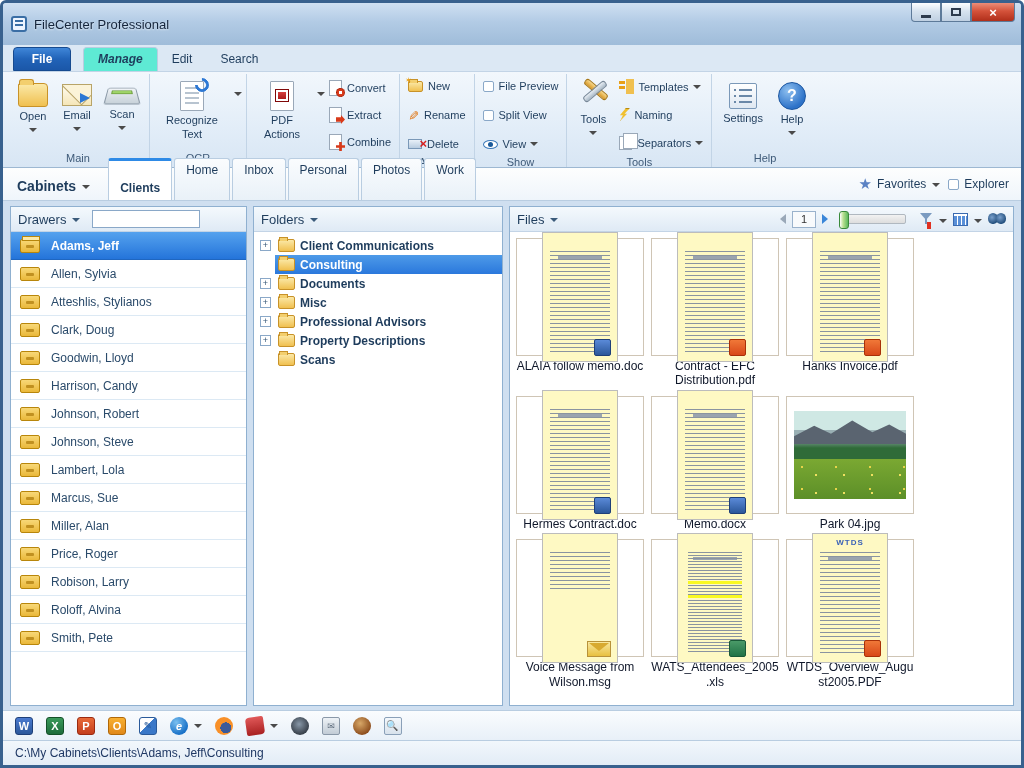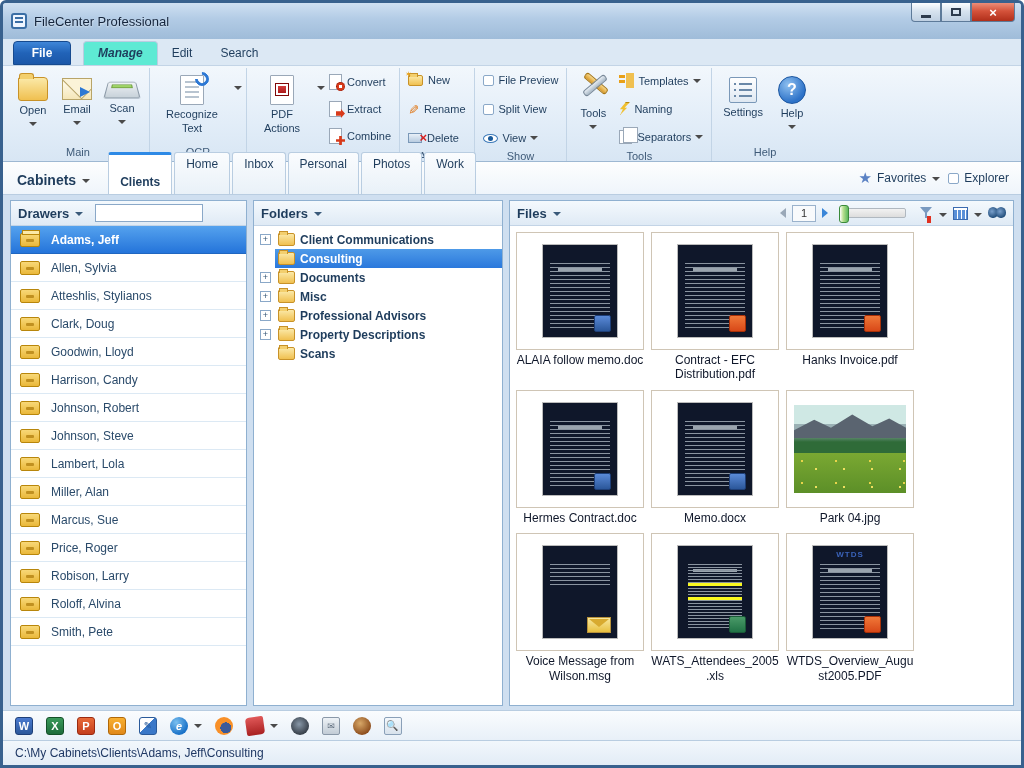--- a/index.html
+++ b/index.html
@@ -3,21 +3,21 @@
 <meta charset="utf-8">
 <style>
   * { margin:0; padding:0; box-sizing:border-box; }
   html,body { width:1024px; height:768px; overflow:hidden;
     font-family:"Liberation Sans","DejaVu Sans",sans-serif; }
   .window { width:1024px; height:768px; background:#b7cde4;
     border:3px solid #38618e; border-radius:6px 6px 0 0; overflow:hidden;
     display:flex; flex-direction:column; }
 
   
-  .titlebar { height:36px; background:linear-gradient(#cfe0f2,#b2cbe5 45%,#9fbcd9);
+  .titlebar { height:42px; background:linear-gradient(#cfe0f2,#b2cbe5 45%,#9fbcd9);
     display:flex; align-items:center; padding:15px 8px; position:relative; flex:0 0 auto; }
   .app-icon { width:16px; height:16px; background:#eef5ff; border:2px solid #3a6ea5;
     border-radius:3px; margin-right:7px; position:relative; }
   .app-icon::before { content:""; position:absolute; left:2px; right:2px; top:2px; height:2px;
     background:#3a6ea5; box-shadow:0 4px 0 #3a6ea5; }
   .title-text { font-size:13px; color:#15253c; text-shadow:0 1px 2px #ffffffaa; }
   .win-buttons { position:absolute; top:0; right:6px; display:flex; }
   .win-btn { width:30px; height:19px; border:1px solid #5d7a99; border-top:none;
     background:linear-gradient(#fdfeff,#d7e3ef 45%,#bfd0e2); display:flex;
     align-items:center; justify-content:center; color:#2d3b4d; font-size:11px; }
@@ -130,21 +130,21 @@
   .cab-right { position:absolute; right:12px; bottom:7px; display:flex; align-items:center; font-size:12px; color:#1e3c5c; }
   .star { color:#5b82c4; font-size:15px; margin-right:5px; }
   .cab-right .caret { margin:2px 8px 0 6px; }
   .cab-right .cb { margin-right:5px; }
 
   
   .content { flex:1; display:flex; padding:5px 7px 4px; gap:6px; background:#cfdff0; min-height:0; }
   .panel { background:#fff; border:1px solid #8fb0d0; display:flex; flex-direction:column; min-height:0; }
   .panel-head { height:25px; background:linear-gradient(#f4f9fd,#dfeaf5); border-bottom:1px solid #c3d4e6;
     display:flex; align-items:center; padding:0 7px; flex:0 0 auto; }
-  .panel-title { font-size:13px; font-weight:bold; color:#1e3c5c; display:flex; align-items:center; }
+  .panel-title { font-size:13px; font-weight:normal; color:#1e3c5c; display:flex; align-items:center; }
   .panel-title .caret { margin:2px 0 0 6px; border-top-color:#3a5a7a; }
 
   .drawers { width:237px; }
   .drawer-search { margin-left:12px; width:108px; height:18px; border:1px solid #8aa8c8; font-size:11px; padding:0 3px; }
   .drawer-list { flex:1; overflow:hidden; }
   .drow { height:28px; display:flex; align-items:center; padding-left:9px; border-bottom:1px solid #dce9f4; }
   .drow .dlabel { font-size:12px; color:#2a4a6a; margin-left:11px; }
   .drow.selected { background:linear-gradient(#55a2ee,#2474da); border-bottom-color:#1f66c0; }
   .drow.selected .dlabel { color:#fff; font-weight:bold; }
   .ico-drawer { width:20px; height:14px; background:linear-gradient(#f8d878,#eab83a); border:1px solid #b8860b;
@@ -189,21 +189,21 @@
   .ico-binoc { width:18px; height:12px; position:relative; }
   .ico-binoc::before, .ico-binoc::after { content:""; position:absolute; top:0; width:10px; height:11px;
     background:radial-gradient(circle at 40% 40%, #7aa0cc, #24507e 70%); border-radius:50% 50% 45% 45%; }
   .ico-binoc::before { left:0; } .ico-binoc::after { right:0; }
 
   .file-grid { flex:1; padding:6px 6px; display:grid; grid-template-columns:repeat(3,128px); gap:8px 7px;
     align-content:start; overflow:hidden; }
   .fcard { width:128px; }
   .thumb { width:128px; height:118px; border:1px solid #cfc5b5; background:#fff; display:flex;
     align-items:center; justify-content:center; position:relative; }
-  .page-prev { width:76px; height:94px; background:#0f172a; border:1px solid #bcbcbc; position:relative;
+  .page-prev { width:76px; height:130px; background:#fef9c3; border:1px solid #bcbcbc; position:relative;
     padding:23px 7px 6px; }
   .prev-title { height:3px; background:#9aa4ae; margin:0 8px 5px; }
   .prev-lines { position:absolute; left:7px; right:7px; top:18px; bottom:8px;
     background:repeating-linear-gradient(#8a94a0 0 1px, transparent 1px 4px); }
   .type-msg .prev-lines { bottom:55%; }
   .type-xls .prev-lines { background:
       repeating-linear-gradient(#8a94a0 0 1px, transparent 1px 3px);
     left:10px; right:10px; }
   .type-xls .prev-lines::before { content:""; position:absolute; left:0; right:0; top:28%; height:3px; background:#f8f820;
     box-shadow:0 14px 0 #f8f820; }
@@ -510,26 +510,26 @@
             <span class="dlabel">Johnson, Steve</span>
           </div>
 
           <div class="drow">
             <span class="ico-drawer"></span>
             <span class="dlabel">Lambert, Lola</span>
           </div>
 
           <div class="drow">
             <span class="ico-drawer"></span>
+            <span class="dlabel">Marcus, Sue</span>
+          </div>
+
+          <div class="drow">
+            <span class="ico-drawer"></span>
             <span class="dlabel">Miller, Alan</span>
-          </div>
-
-          <div class="drow">
-            <span class="ico-drawer"></span>
-            <span class="dlabel">Marcus, Sue</span>
           </div>
 
           <div class="drow">
             <span class="ico-drawer"></span>
             <span class="dlabel">Price, Roger</span>
           </div>
 
           <div class="drow">
             <span class="ico-drawer"></span>
             <span class="dlabel">Robison, Larry</span>

